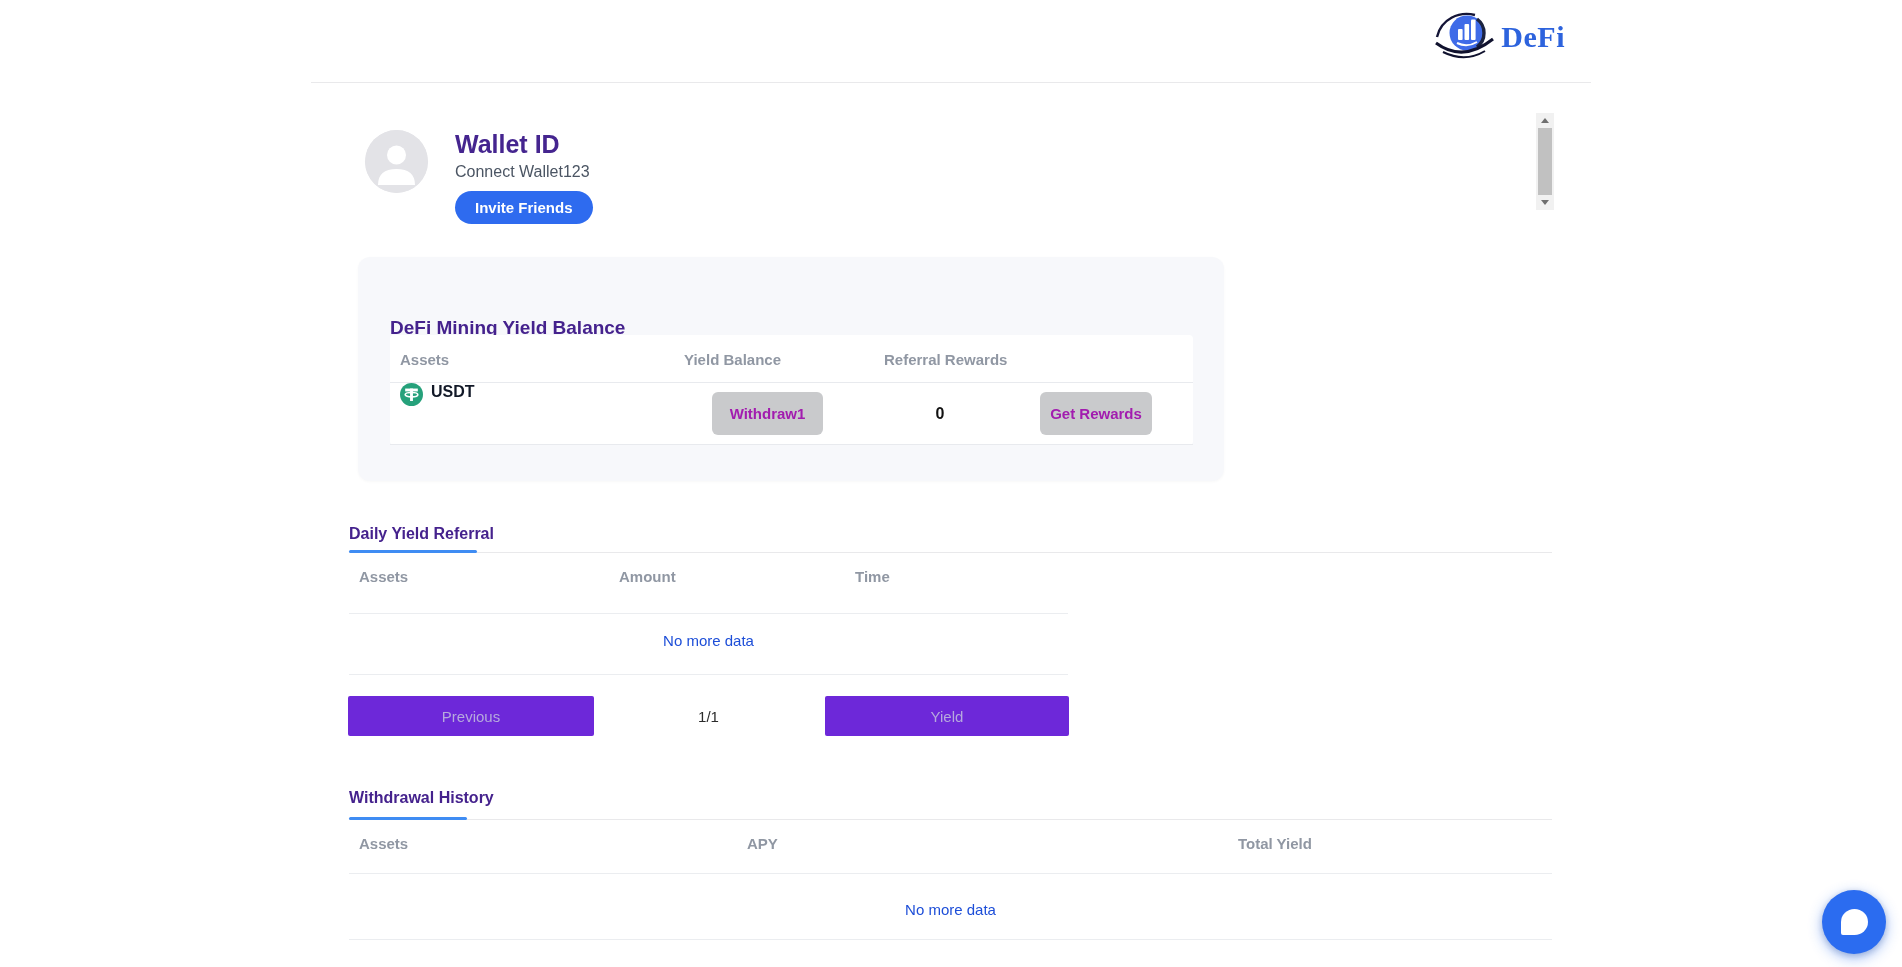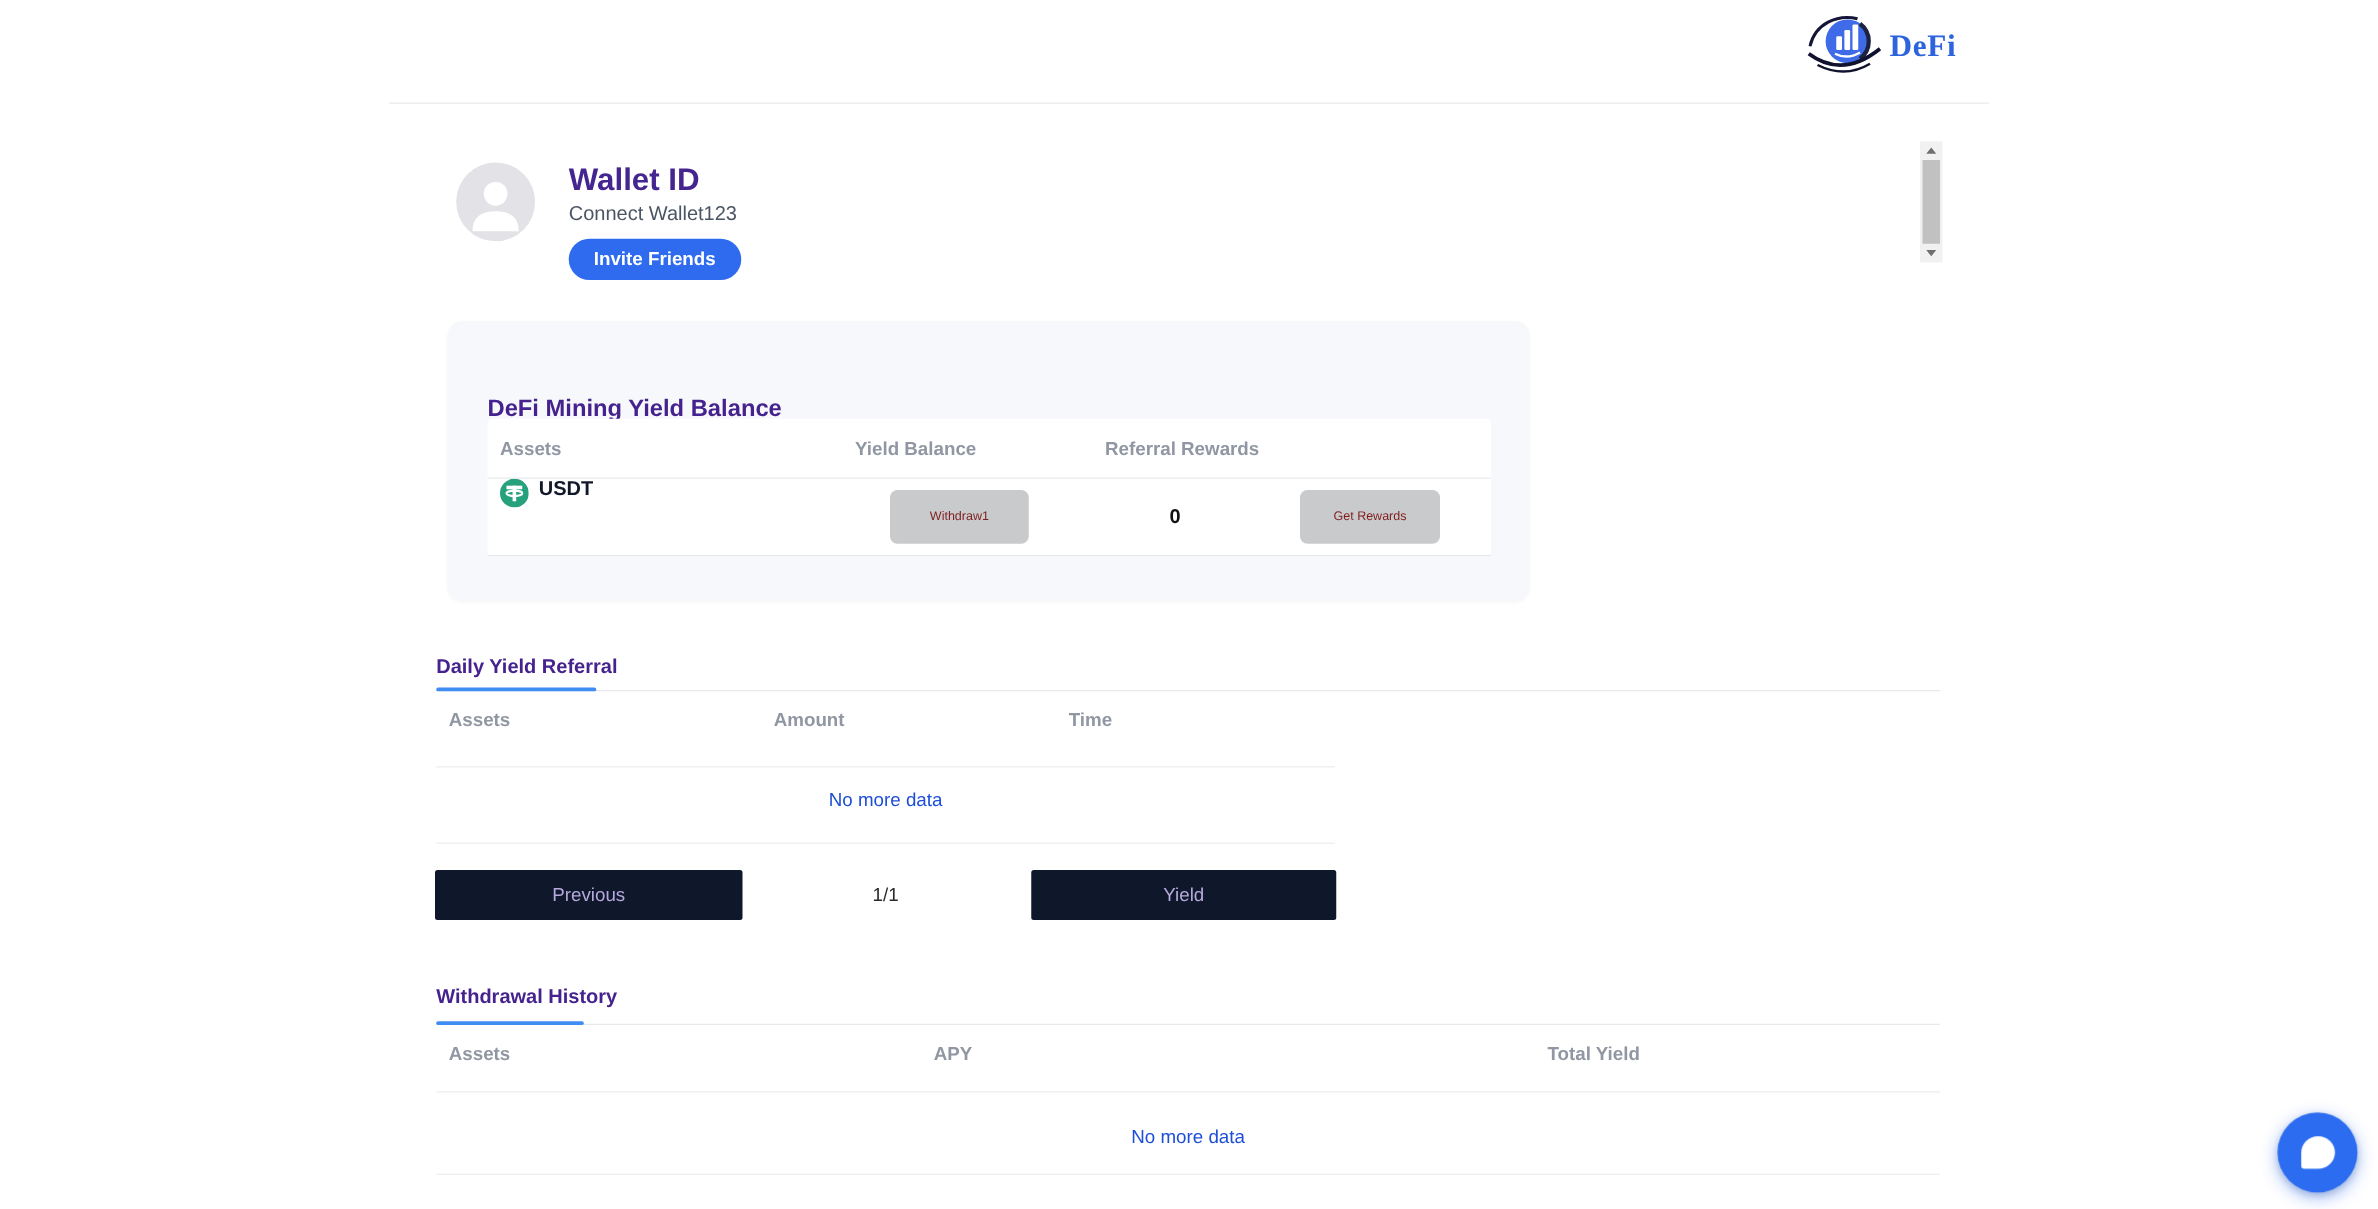--- a/index.html
+++ b/index.html
@@ -11,21 +11,21 @@
   
   header { height:82px; background:#fff; }
   header .container { height:100%; }
   .nav-links { position:absolute; left:250px; top:0; height:82px;
     display:flex; align-items:center; gap:62px; }
   .nav-link { font-size:19px; font-weight:bold; color:#3e2b8e; cursor:pointer;
     white-space:nowrap; }
   .logo { position:absolute; right:26px; top:7px; display:flex; align-items:center;
     cursor:pointer; }
   .logo-text { font-family:"Liberation Serif","DejaVu Serif",serif; font-weight:bold;
-    font-size:25px; color:#2d63dd; margin-left:2px; letter-spacing:0.5px; }
+    font-size:30px; color:#2d63dd; margin-left:2px; letter-spacing:0.5px; }
 
   
   main { height:885px; }
   main .container { border-top:1px solid #e9e9eb; height:100%; }
 
   
   .profile { position:absolute; left:54px; top:47px; display:flex; }
   .avatar { width:63px; height:63px; border-radius:50%; background:#e3e3e7;
     overflow:hidden; flex:0 0 auto; }
   .profile-info { margin-left:27px; }
@@ -57,21 +57,21 @@
   .ct-head .col { position:absolute; top:0; height:48px; display:flex;
     align-items:center; font-size:15px; font-weight:bold; color:#9097a3; }
   .ct-col-assets { left:10px; }
   .ct-col-yield { left:294px; }
   .ct-col-referral { left:494px; }
   .ct-row { position:relative; height:62px; border-bottom:1px solid #e8eaee; }
   .asset-cell { position:absolute; left:10px; top:0; height:62px; display:flex;
     gap:8px; }
   .asset-name { font-size:16px; font-weight:bold; color:#111827; }
   .btn-disabled { position:absolute; top:9px; height:43px; background:#c9cacc;
-    color:#7f1d1d; font-size:10px; font-weight:normal; border:none; border-radius:6px;
+    color:#a21caf; font-size:15px; font-weight:bold; border:none; border-radius:6px;
     cursor:pointer; }
   .btn-withdraw { left:322px; width:111px; }
   .btn-rewards { left:650px; width:112px; }
   .referral-val { position:absolute; left:520px; top:0; width:60px; height:62px;
     display:flex; align-items:center; justify-content:center; font-size:16px;
     font-weight:bold; color:#111; }
 
   
   .section-title { position:absolute; left:38px; font-size:16px; font-weight:bold;
     color:#45228d; cursor:pointer; }
@@ -79,21 +79,21 @@
     background:#e9e9eb; }
   .tab-indicator { position:absolute; left:38px; width:128px; height:3px;
     background:#3f8cf3; border-radius:2px; }
 
   .th-label { position:absolute; font-size:15px; font-weight:bold; color:#9097a3; }
   .row-rule { position:absolute; left:38px; height:1px; background:#ebedf0; }
   .no-data { position:absolute; left:38px; text-align:center; font-size:15px;
     color:#1d4ed8; }
 
   
-  .page-btn { position:absolute; top:613px; height:40px; background:#0f172a;
+  .page-btn { position:absolute; top:613px; height:40px; background:#6d28d9;
     border:none; font-size:15px; color:#b6a9dd; cursor:pointer; border-radius:2px; }
   .btn-prev { left:37px; width:246px; }
   .btn-next { left:514px; width:244px; }
   .page-indicator { position:absolute; left:38px; top:613px; width:719px; height:40px;
     display:flex; align-items:center; justify-content:center; font-size:15px;
     color:#2b2b2b; }
 
   
   .chat-launcher { position:fixed; right:16px; bottom:13px; width:64px; height:64px;
     border-radius:50%; background:#2b6cf0; border:none; cursor:pointer;

